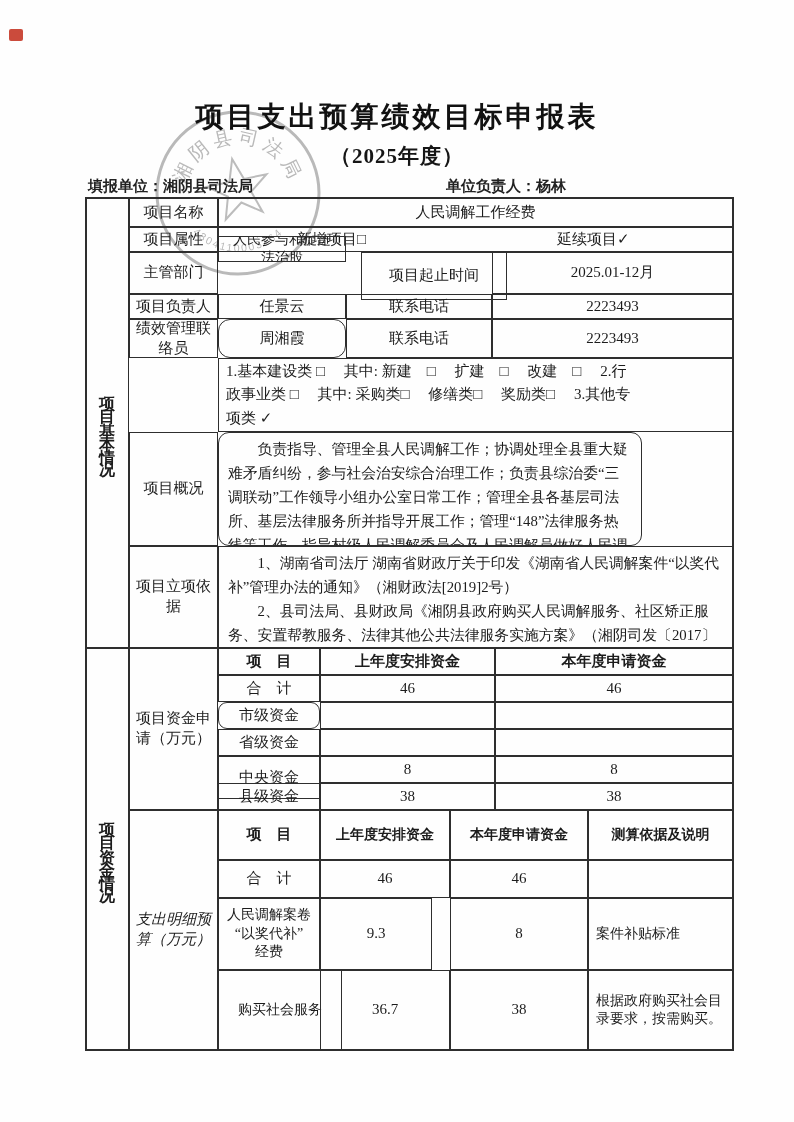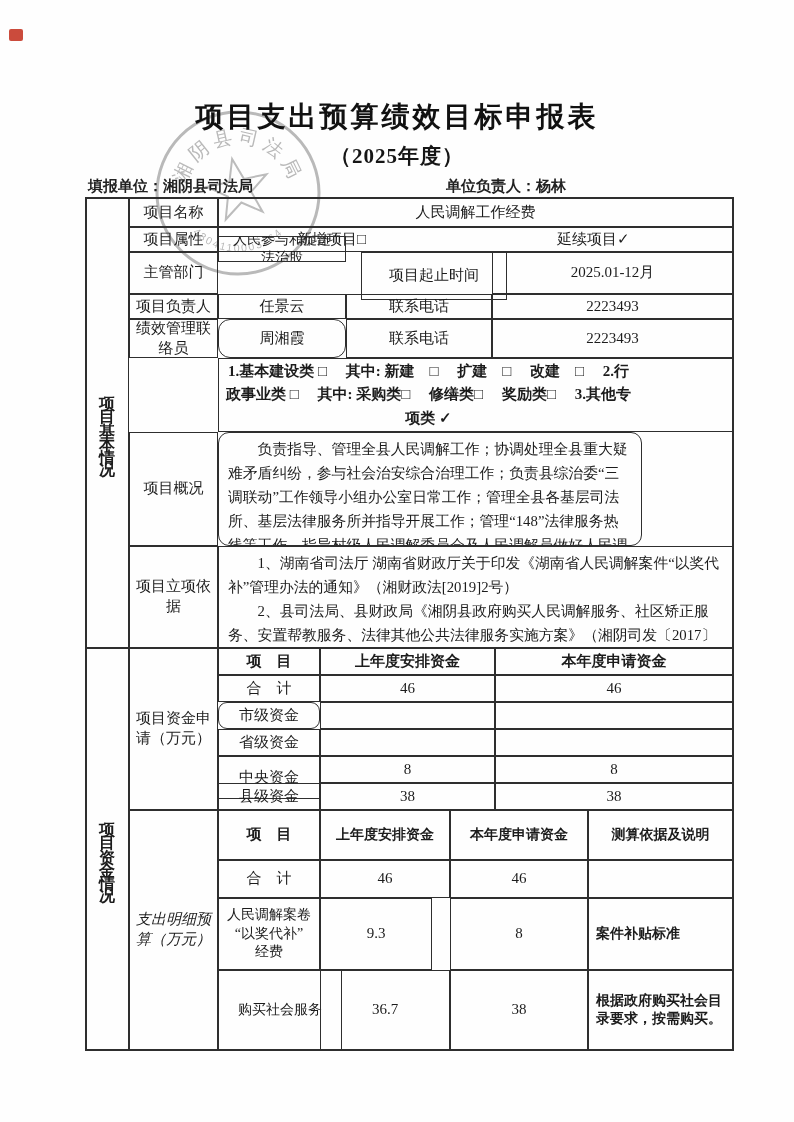--- a/index.html
+++ b/index.html
@@ -21,21 +21,21 @@
   .inforow{position:absolute;top:177px;font-size:15px;font-weight:600;color:#222;}
   .cell{
     position:absolute;box-sizing:border-box;border:1px solid #2e2e2e;
     display:flex;align-items:center;justify-content:center;
     font-size:15px;line-height:1.32;text-align:center;color:#1c1c1c;
     overflow:hidden;
   }
   .frame{position:absolute;left:85px;top:197px;width:649px;height:854px;border:2px solid #2e2e2e;box-sizing:border-box;}
   .b{font-weight:700;}
   .pre{white-space:pre-line;}
-  .leftal{justify-content:flex-start;text-align:center;padding:8px 7px;font-weight:bold;}
+  .leftal{justify-content:flex-start;text-align:left;padding:8px 7px;}
   .para{display:block;text-align:left;padding:5px 9px;font-size:14.8px;line-height:1.62;white-space:pre-line;}
   .vside{writing-mode:vertical-rl;letter-spacing:13px;font-size:16px;font-weight:600;}
   .sm{font-size:14px;}
   .corner-mark{position:absolute;left:9px;top:29px;width:14px;height:12px;background:#c53727;border-radius:2px;opacity:.9;}
   .stamp{position:absolute;left:149px;top:103px;width:178px;height:180px;opacity:.62;pointer-events:none;}
 </style>
 </head>
 <body>
 
 <div class="sheet">

